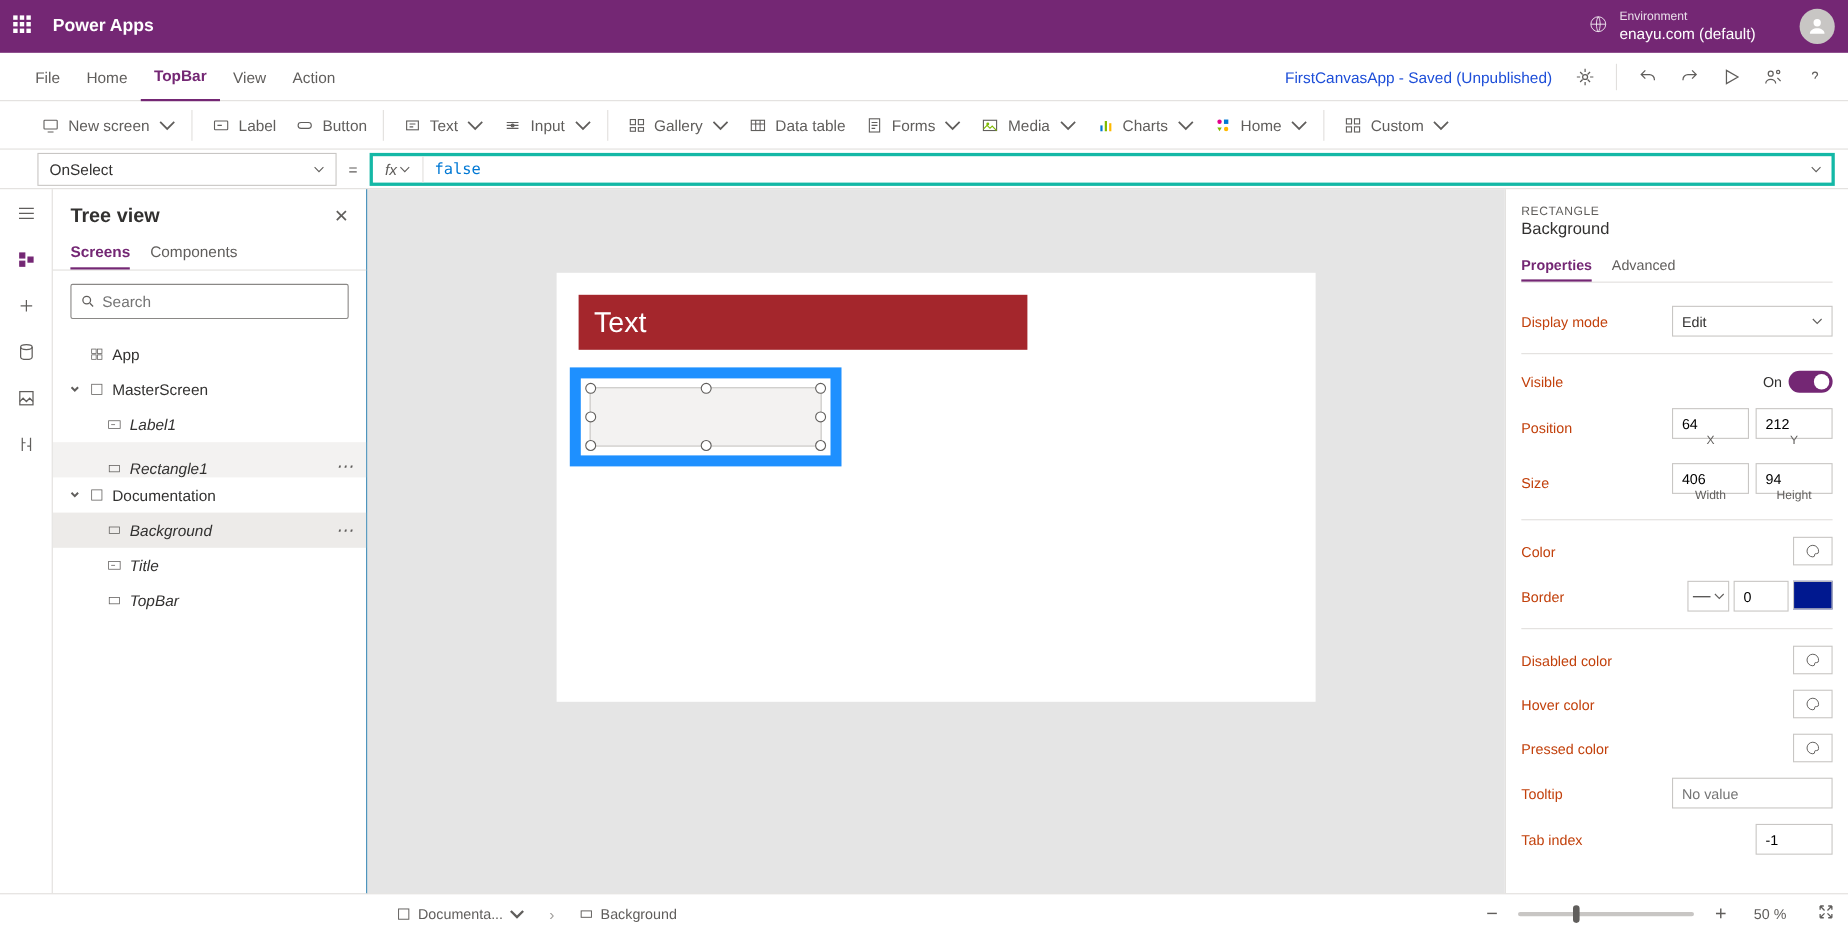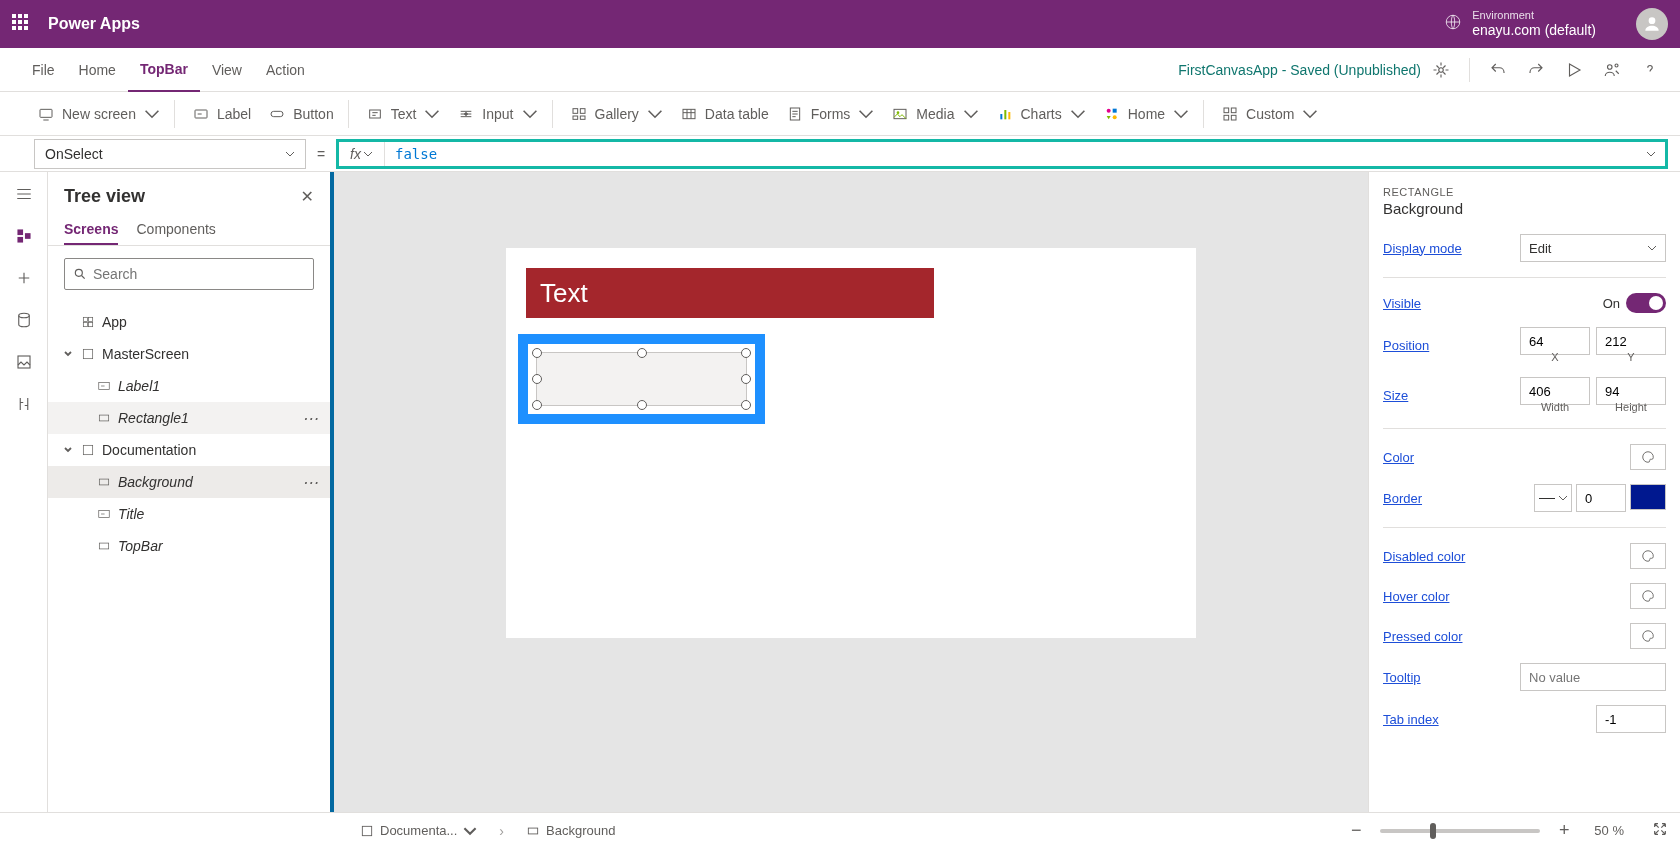--- a/index.html
+++ b/index.html
@@ -17,21 +17,21 @@
   .env .env-label { font-size:11px; opacity:.85; }
   .env .env-value { font-size:14px; }
   .avatar { width:32px; height:32px; border-radius:50%; background:#c8c6c4; display:flex; align-items:center; justify-content:center; }
   .avatar svg { width:20px; height:20px; fill:#fff; }
 
   
   .menubar { height: 44px; display:flex; align-items:center; padding: 0 20px; border-bottom: 1px solid #e1dfdd; }
   .menubar-item { padding: 0 12px; height:44px; display:flex; align-items:center; color:#605e5c; cursor:pointer; font-size:14px; }
   .menubar-item.active { color:#742774; border-bottom:2px solid #742774; font-weight:600; height:44px; }
   .menubar-spacer { flex:1; }
-  .doc-status { color:#0f766e; font-size:14px; margin-right:10px; }
+  .doc-status { color:#1d4ed8; font-size:14px; margin-right:20px; }
   .menubar-icons { display:flex; align-items:center; gap:18px; }
   .menubar-icons .sep { width:1px; height:24px; background:#e1dfdd; }
   .mbi { width:20px; height:20px; display:flex; align-items:center; justify-content:center; color:#605e5c; cursor:pointer; }
   .mbi svg { width:18px; height:18px; fill:none; stroke:#605e5c; stroke-width:1.5; }
 
   
   .ribbon { height:44px; display:flex; align-items:center; padding:0 24px; border-bottom:1px solid #e1dfdd; gap:4px; }
   .ribbon-group { display:flex; align-items:center; padding:0 14px; border-right:1px solid #e1dfdd; height:28px; gap:18px; }
   .ribbon-group:last-child { border-right:none; }
   .rbtn { display:flex; align-items:center; gap:8px; color:#605e5c; cursor:pointer; font-size:14px; }
@@ -50,31 +50,31 @@
   
   .main { display:flex; height: calc(848px - 48px - 44px - 44px - 36px - 36px); }
 
   
   .leftrail { width:48px; border-right:1px solid #e1dfdd; display:flex; flex-direction:column; align-items:center; padding-top:12px; gap:22px; }
   .leftrail .lr { width:20px; height:20px; color:#605e5c; cursor:pointer; display:flex; align-items:center; justify-content:center; }
   .leftrail .lr svg { width:18px; height:18px; stroke:#605e5c; fill:none; stroke-width:1.5; }
   .leftrail .lr.active svg { stroke:#742774; fill:#742774; }
 
   
-  .treepanel { width:286px; border-right:4px solid #0369a1; display:flex; flex-direction:column; }
+  .treepanel { width:286px; border-right:1px solid #0369a1; display:flex; flex-direction:column; }
   .tp-header { display:flex; align-items:center; justify-content:space-between; padding:14px 16px 8px; }
   .tp-title { font-size:18px; font-weight:600; }
   .tp-tabs { display:flex; gap:18px; padding:0 16px; border-bottom:1px solid #e1dfdd; }
   .tp-tab { padding:6px 0; color:#605e5c; cursor:pointer; font-size:14px; }
   .tp-tab.active { color:#742774; border-bottom:2px solid #742774; font-weight:600; }
   .tp-search { margin:12px 16px; height:32px; border:1px solid #8a8886; display:flex; align-items:center; padding:0 8px; gap:6px; border-radius:2px; }
   .tp-search input { border:none; outline:none; flex:1; font-size:14px; }
   .tree { flex:1; overflow-y:auto; padding-top:4px; }
   .tree-item { display:flex; align-items:center; height:32px; padding:0 8px 0 14px; cursor:pointer; gap:6px; color:#323130; position:relative; }
-  .tree-item.hovered { background:#f3f2f1; }
+  .tree-item.hovered { background:#f3f2f1;align-items:flex-end; }
   .tree-item.selected { background:#edebe9; }
   .ti-chev { width:12px; display:flex; justify-content:center; }
   .ti-chev svg { width:10px; height:10px; stroke:#605e5c; fill:none; stroke-width:1.8; }
   .ti-icon { width:16px; height:16px; display:flex; align-items:center; justify-content:center; }
   .ti-icon svg { width:14px; height:14px; stroke:#605e5c; fill:none; stroke-width:1.2; }
   .ti-label { font-size:14px; }
   .ti-more { position:absolute; right:10px; color:#605e5c; font-size:16px; letter-spacing:2px; }
   .indent-2 { padding-left:48px;font-style:italic; }
 
   
@@ -86,21 +86,21 @@
   .sel-handle { width:10px; height:10px; border:1px solid #605e5c; background:#fff; border-radius:50%; position:absolute; }
 
   
   .proppanel { width:312px; border-left:1px solid #e1dfdd; padding:14px 14px 0; overflow-y:auto; }
   .pp-type { font-size:11px; color:#605e5c; text-transform:uppercase; letter-spacing:.5px; }
   .pp-name { font-size:15px; margin:2px 0 10px; }
   .pp-tabs { display:flex; gap:18px; border-bottom:1px solid #e1dfdd; margin-bottom:14px; }
   .pp-tab { padding:6px 0; color:#605e5c; cursor:pointer; font-size:13px; }
   .pp-tab.active { color:#742774; border-bottom:2px solid #742774; font-weight:600; }
   .prop-row { display:flex; align-items:center; justify-content:space-between; padding:7px 0; gap:8px; }
-  .prop-label { color:#1d4ed8; font-size:13px;text-decoration:underline; }
+  .prop-label { color:#c2410c; font-size:13px; }
   .prop-input { height:28px; border:1px solid #c8c6c4; padding:0 8px; font-size:13px; width:70px; }
   .prop-select-sm { height:28px; border:1px solid #c8c6c4; padding:0 8px; font-size:13px; width:146px; display:flex; align-items:center; justify-content:space-between; background:#fff; cursor:pointer; }
   .prop-pair { display:flex; gap:6px; }
   .prop-sub { font-size:11px; color:#605e5c; text-align:center; margin-top:-4px; }
   .toggle { width:40px; height:20px; border-radius:10px; background:#742774; position:relative; cursor:pointer; }
   .toggle .knob { width:14px; height:14px; background:#fff; border-radius:50%; position:absolute; right:3px; top:3px; }
   .toggle-label { font-size:13px; margin-right:6px; color:#323130; }
   .pp-divider { height:1px; background:#e1dfdd; margin:8px 0; }
   .color-swatch { width:36px; height:26px; border:1px solid #c8c6c4; display:flex; align-items:center; justify-content:center; }
   .color-swatch svg { width:14px; height:14px; }
@@ -516,20 +516,24 @@
           <div class="sel-handle" style="left:calc(50% - 5px);bottom:-5px;"></div>
           <div class="sel-handle" style="right:-5px;bottom:-5px;"></div>
         </div>
       </div>
     </div>
   </div>
 
   <div class="proppanel">
     <div class="pp-type">RECTANGLE</div>
     <div class="pp-name">Background</div>
+    <div class="pp-tabs">
+      <div class="pp-tab active">Properties</div>
+      <div class="pp-tab">Advanced</div>
+    </div>
 
     <div class="prop-row">
       <div class="prop-label">Display mode</div>
       <div class="prop-select-sm">
         <span>Edit</span>
         <svg class="chev-down" viewBox="0 0 10 10">
             <path d="M1 3l4 4 4-4" fill="none" stroke="#605e5c"></path>
           </svg>
       </div>
     </div>

